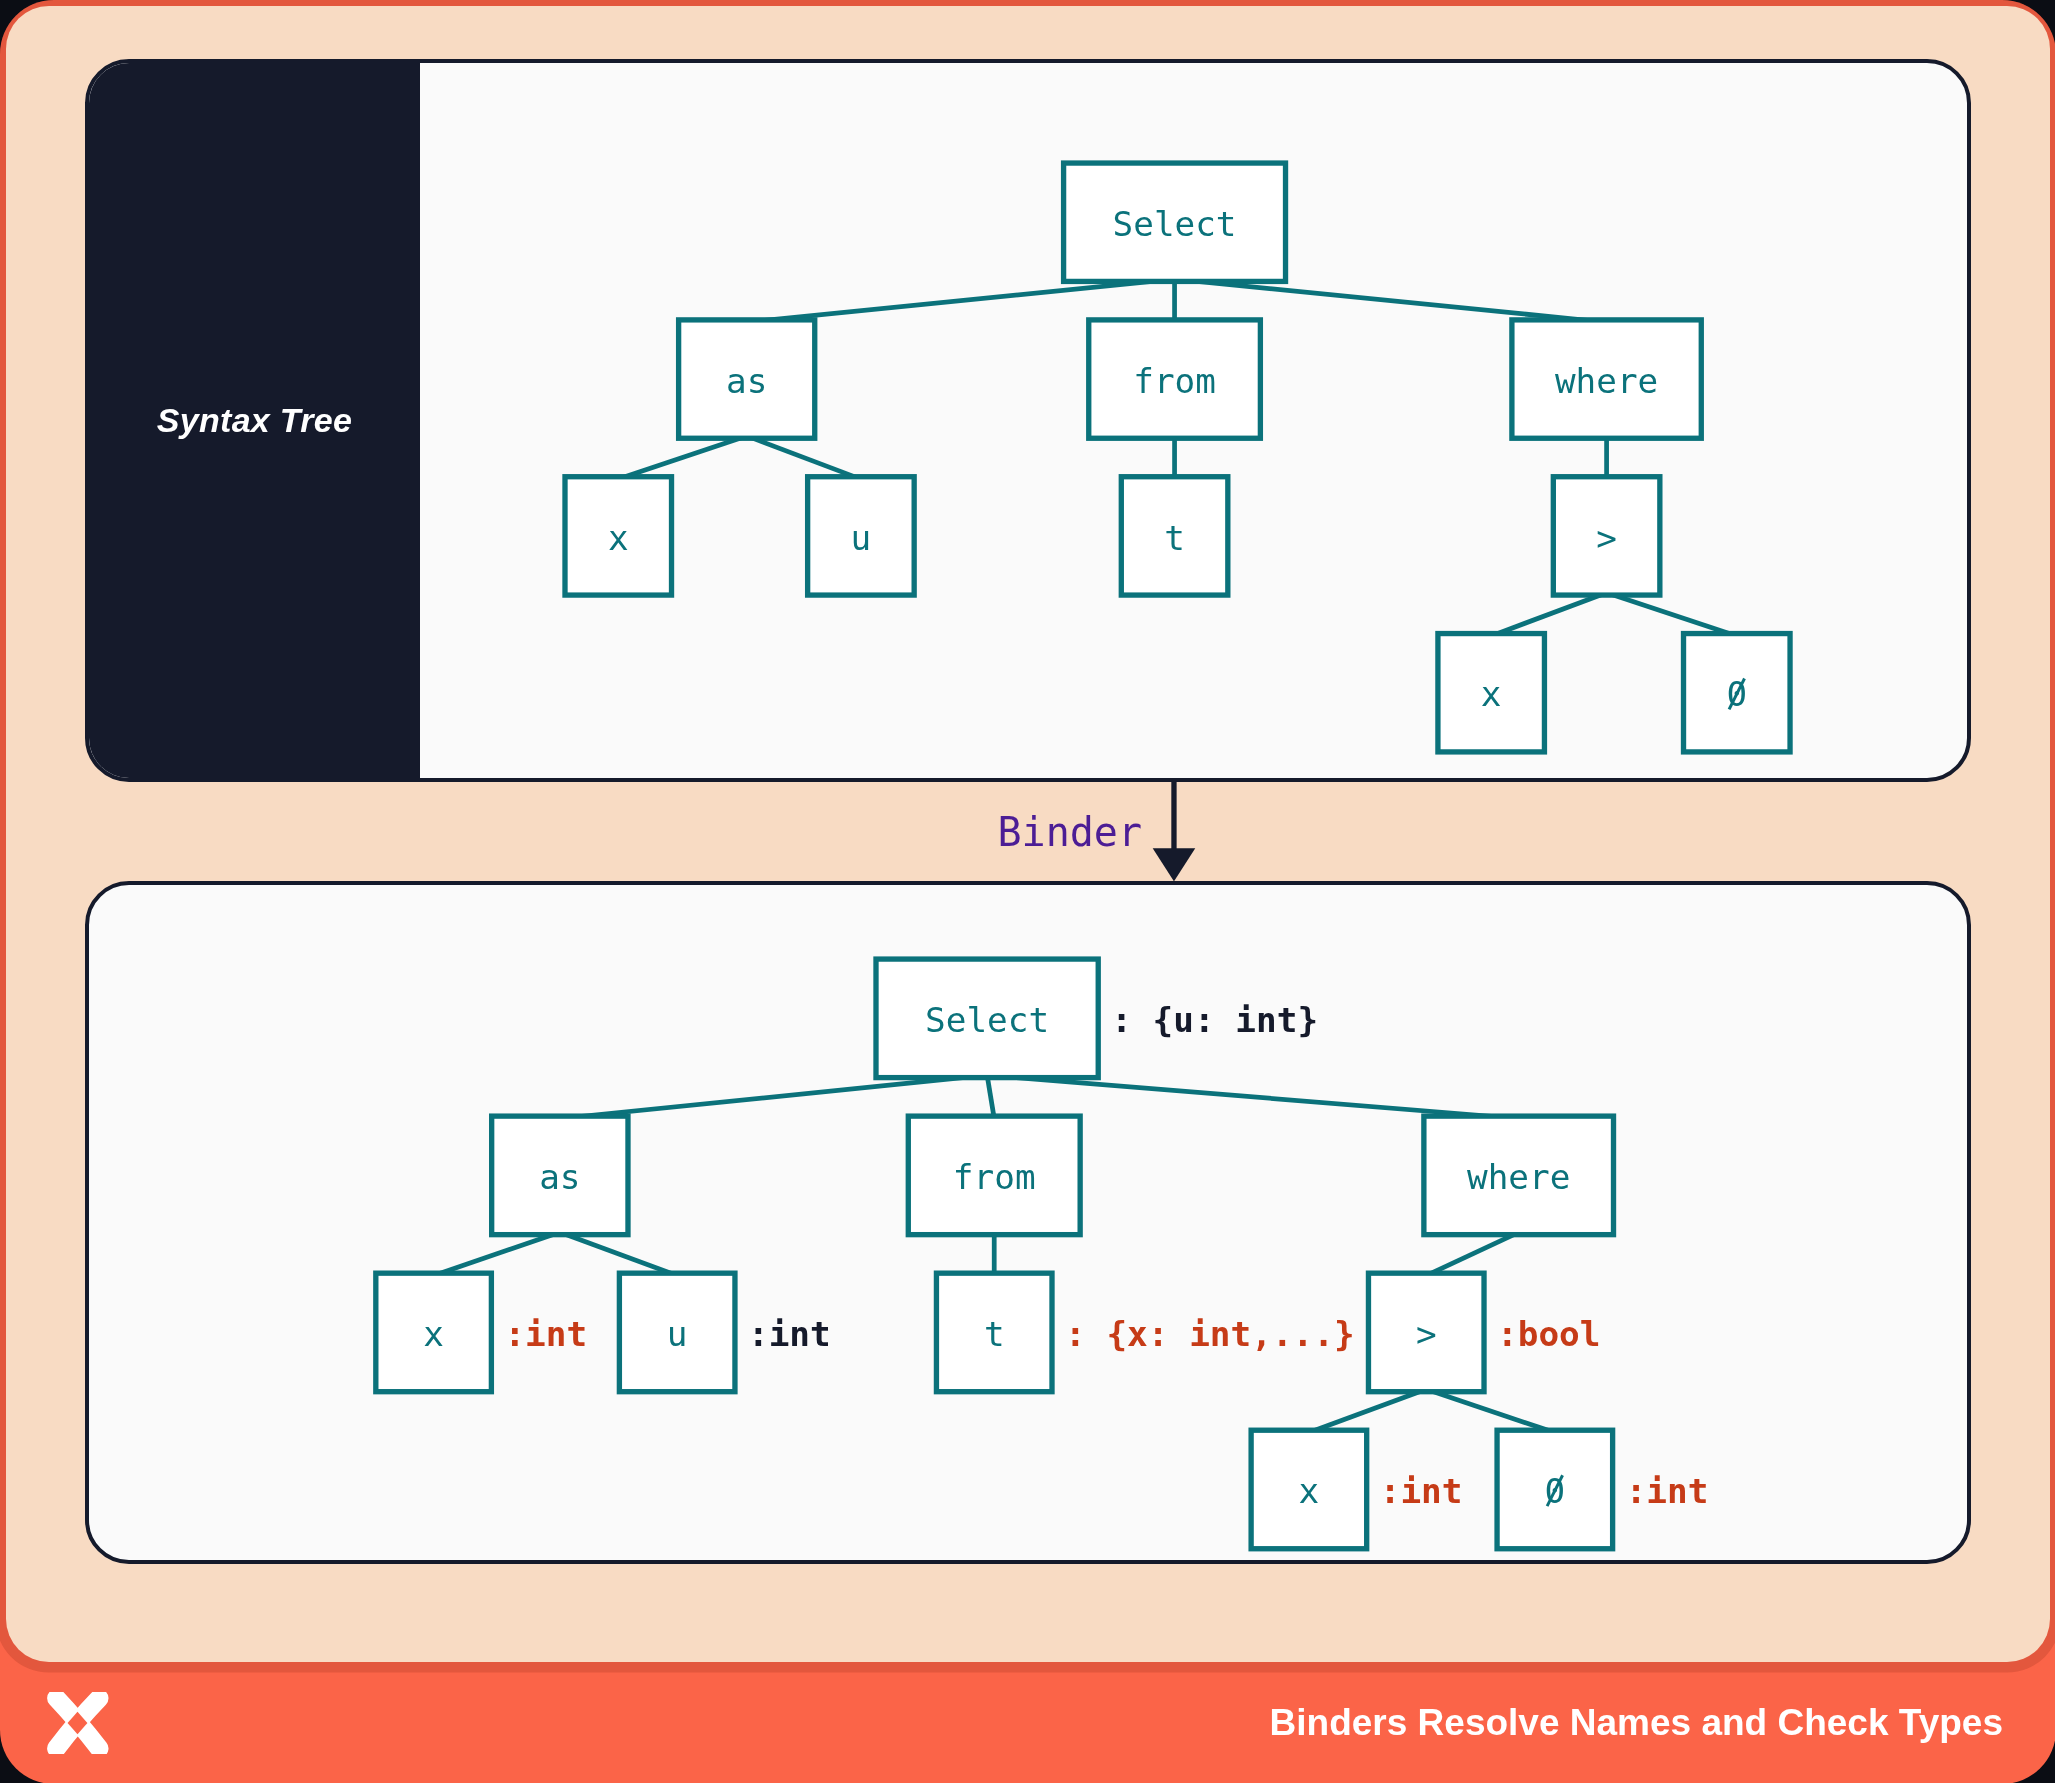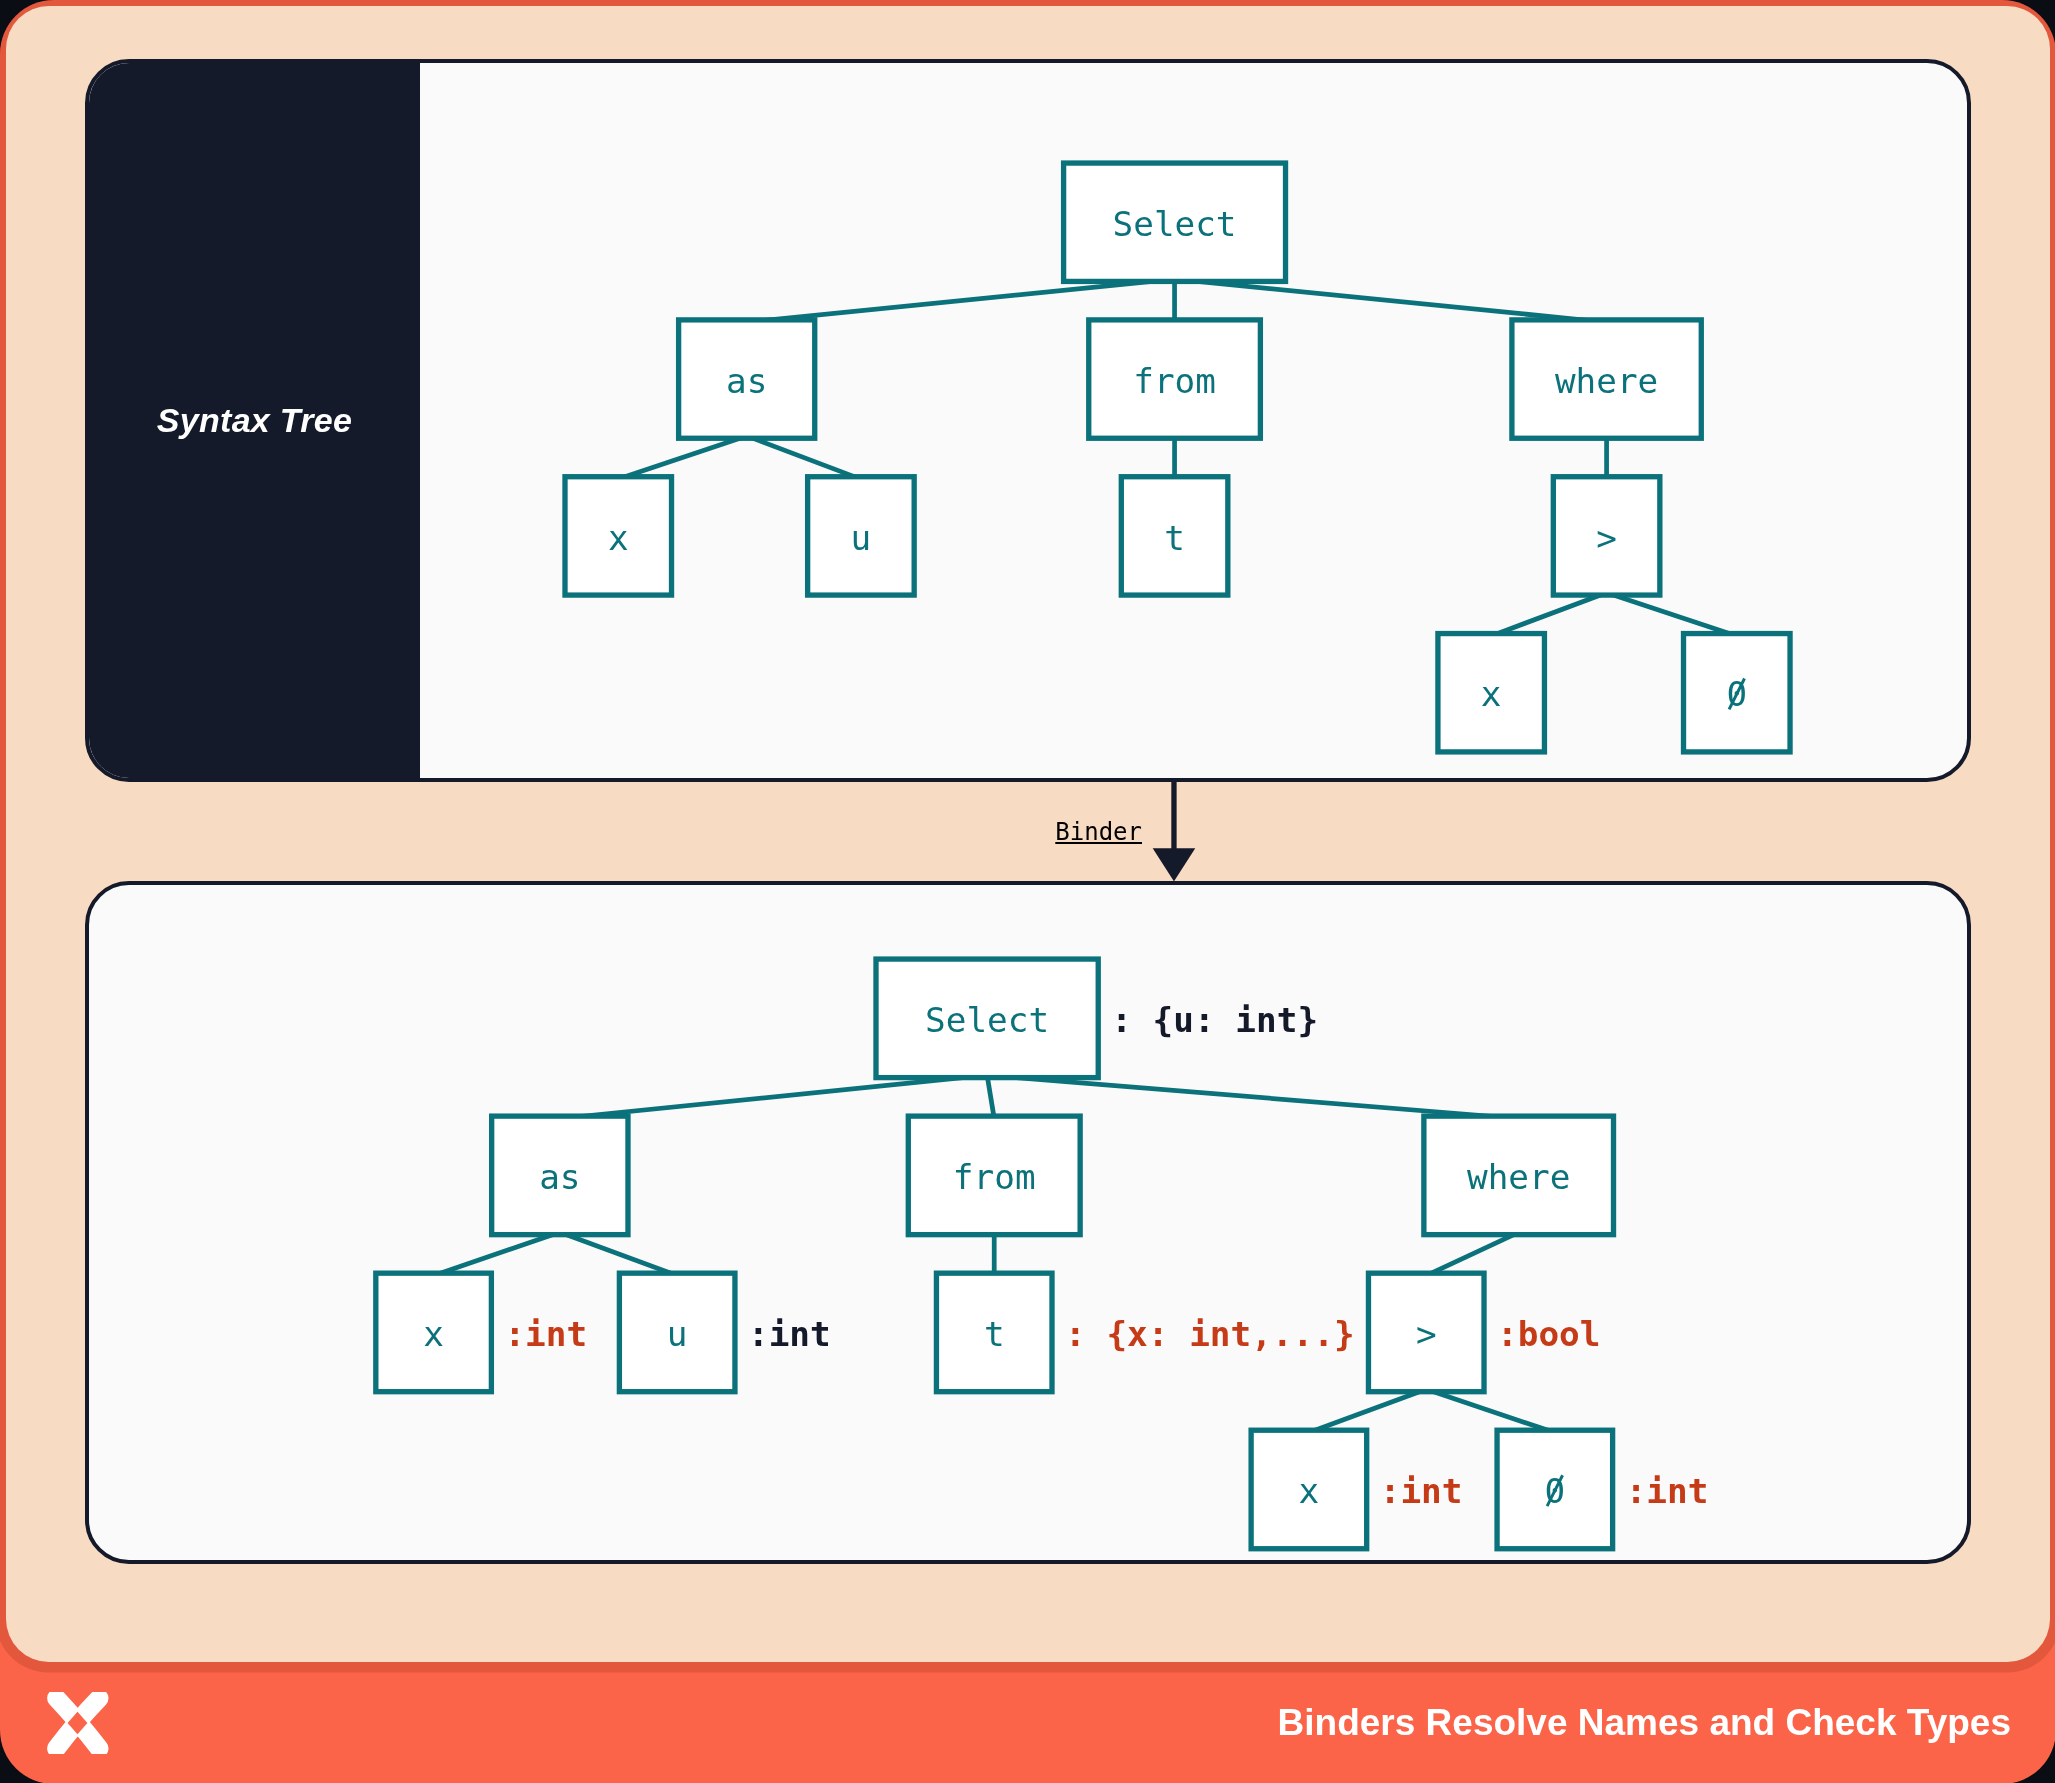--- a/index.html
+++ b/index.html
@@ -34,27 +34,26 @@
   .sidebar .line {
     font-weight:bold; font-size:34px; line-height:69px; letter-spacing:0.3px;
   }
   .content { flex:1 1 auto; position:relative;text-align:center; }
   svg.tree { display:block; width:100%; height:100%; }
 
   .mid { position:absolute; left:0; top:782px; width:2056px; height:99px; }
   .mid svg { position:absolute; inset:0; display:block; }
   .binder-label {
     position:absolute; right:914px; top:50%; transform:translateY(-50%);
-    font-family:"DejaVu Sans Mono", monospace; font-size:24px; color:#000000;
+    font-family:"DejaVu Sans Mono", monospace; font-size:40px; color:#4c1d95;
     white-space:nowrap;
-    text-decoration:underline;
   }
 
   .footer {
-    position:absolute; left:0; right:8px; bottom:0; height:122px;
+    position:absolute; left:0; right:16px; bottom:0; height:122px;
   }
   .footer .logo {
     position:absolute; left:43px; top:50%; transform:translateY(-50%);
   }
   .footer .title {
     position:absolute; right:37px; top:50%; transform:translateY(-50%);
     color:#FFFFFF; font-size:37px; font-weight:bold; white-space:nowrap;
   }
 </style>
 </head>

